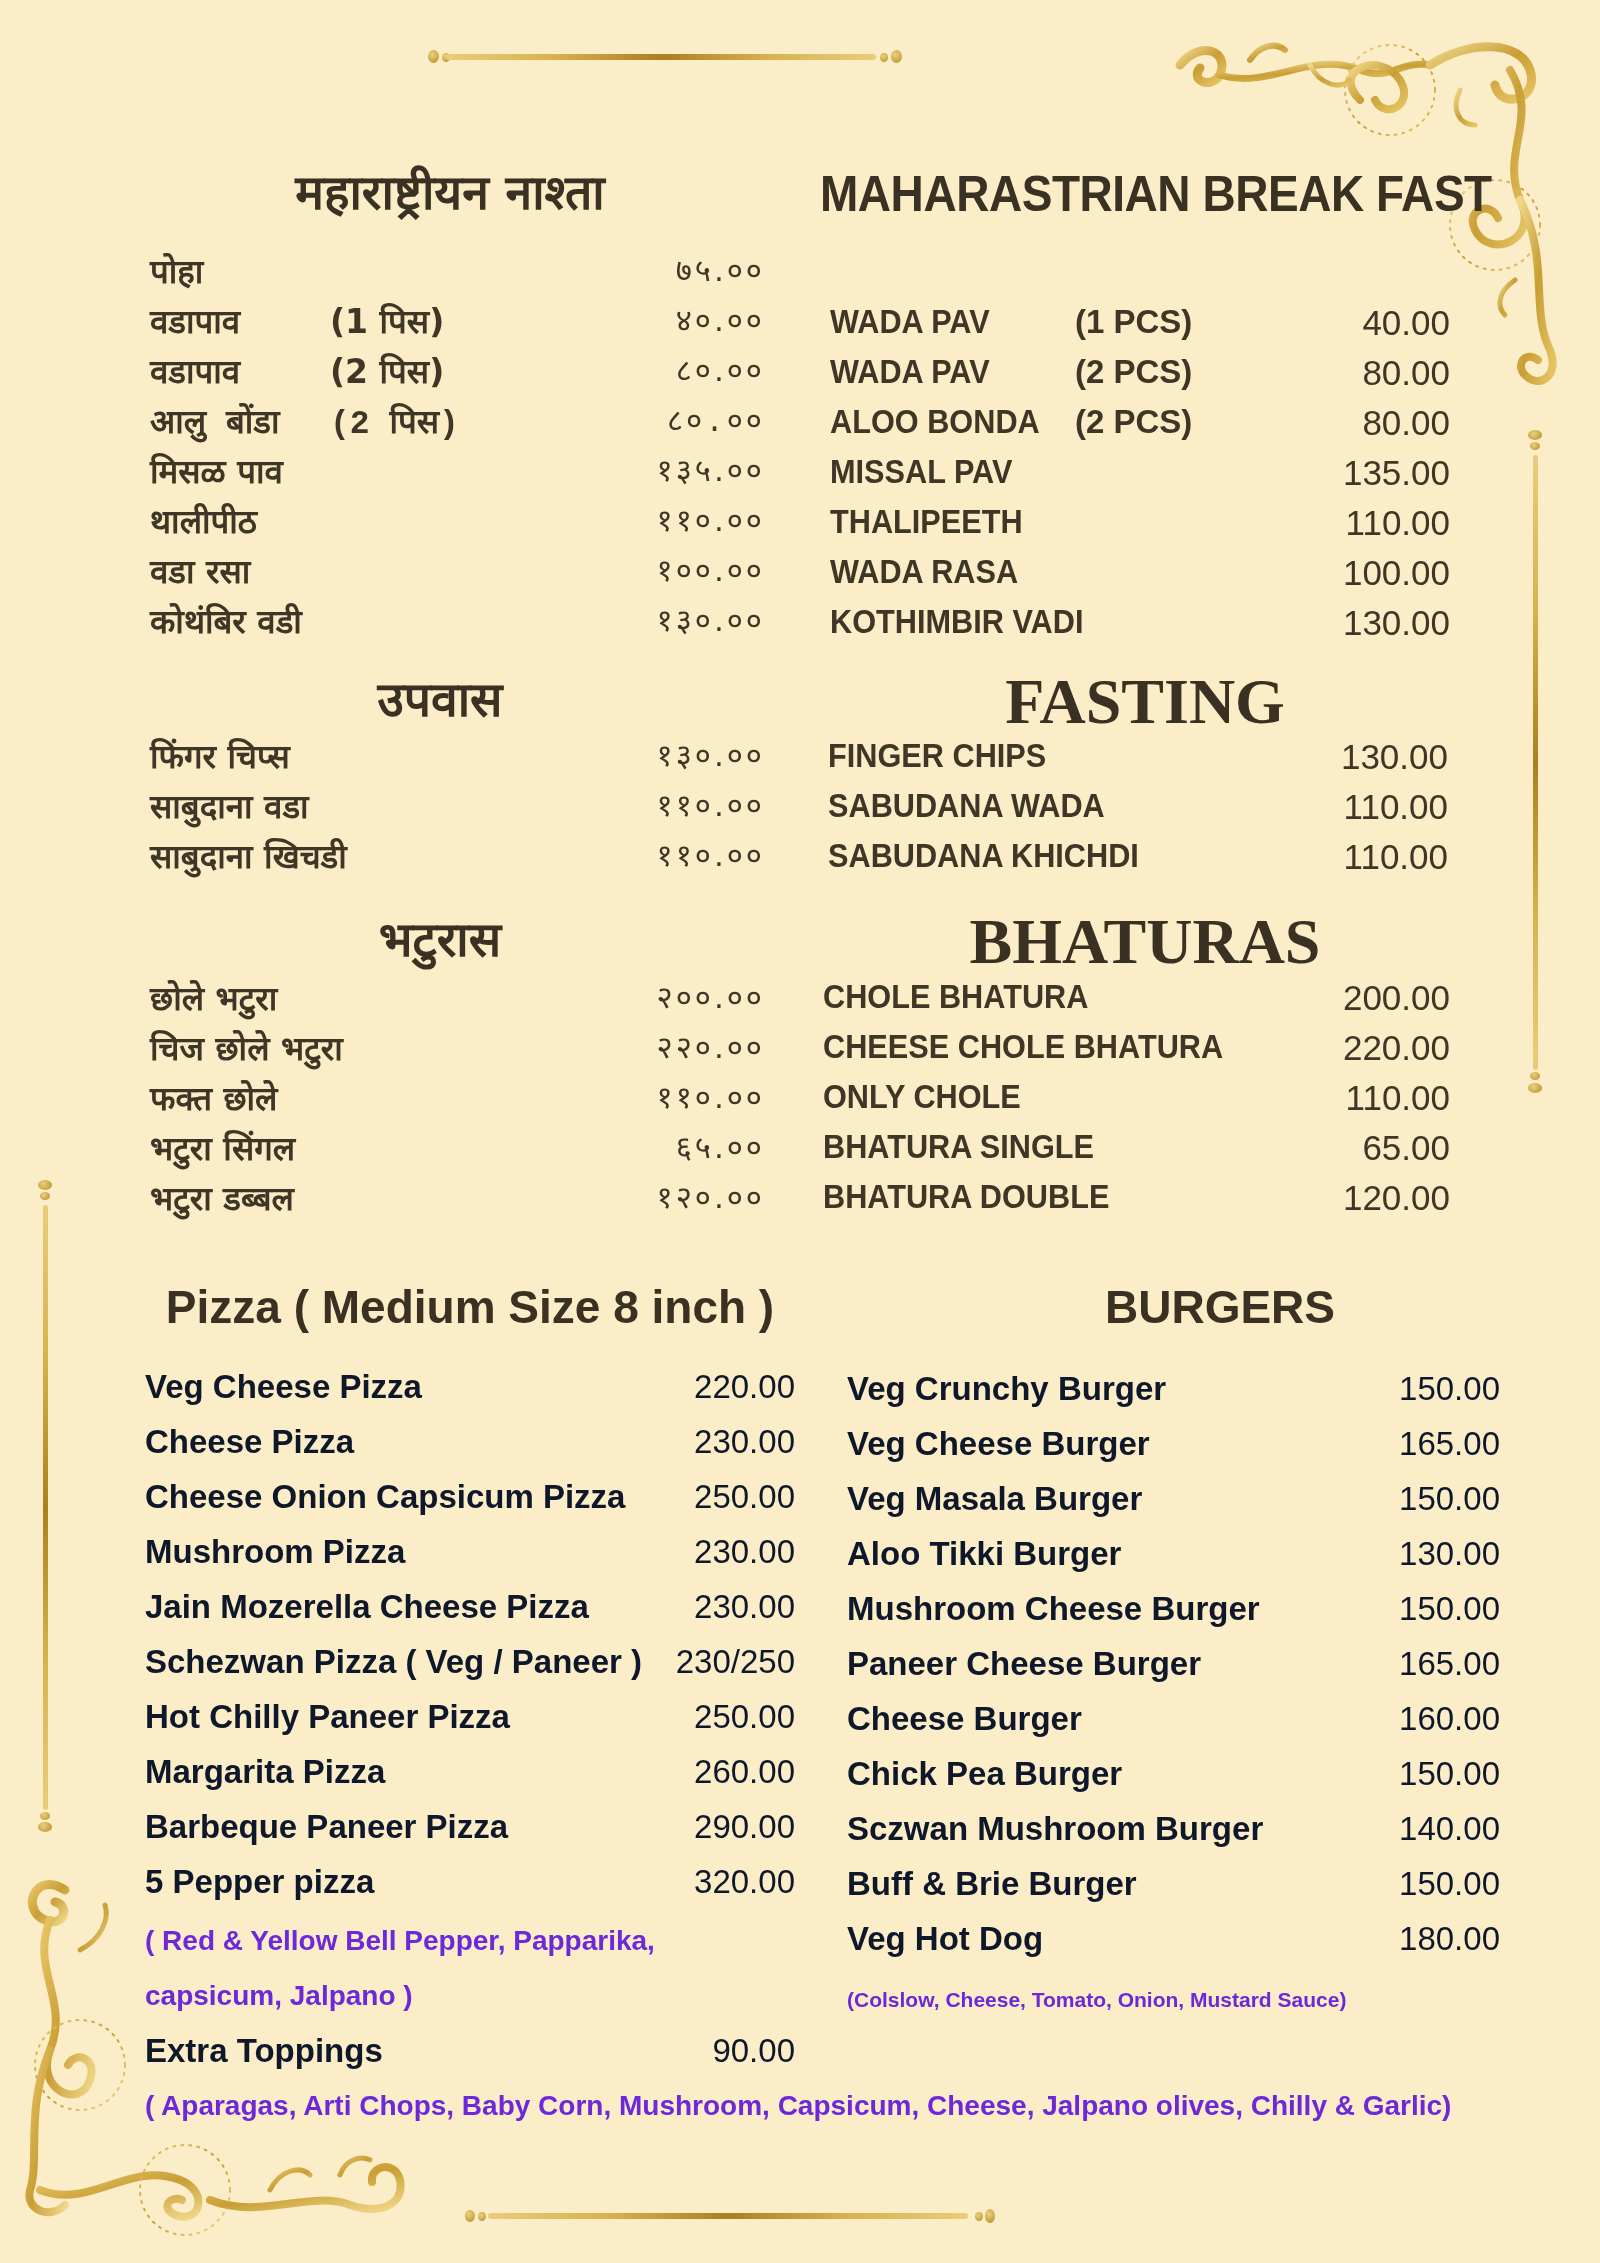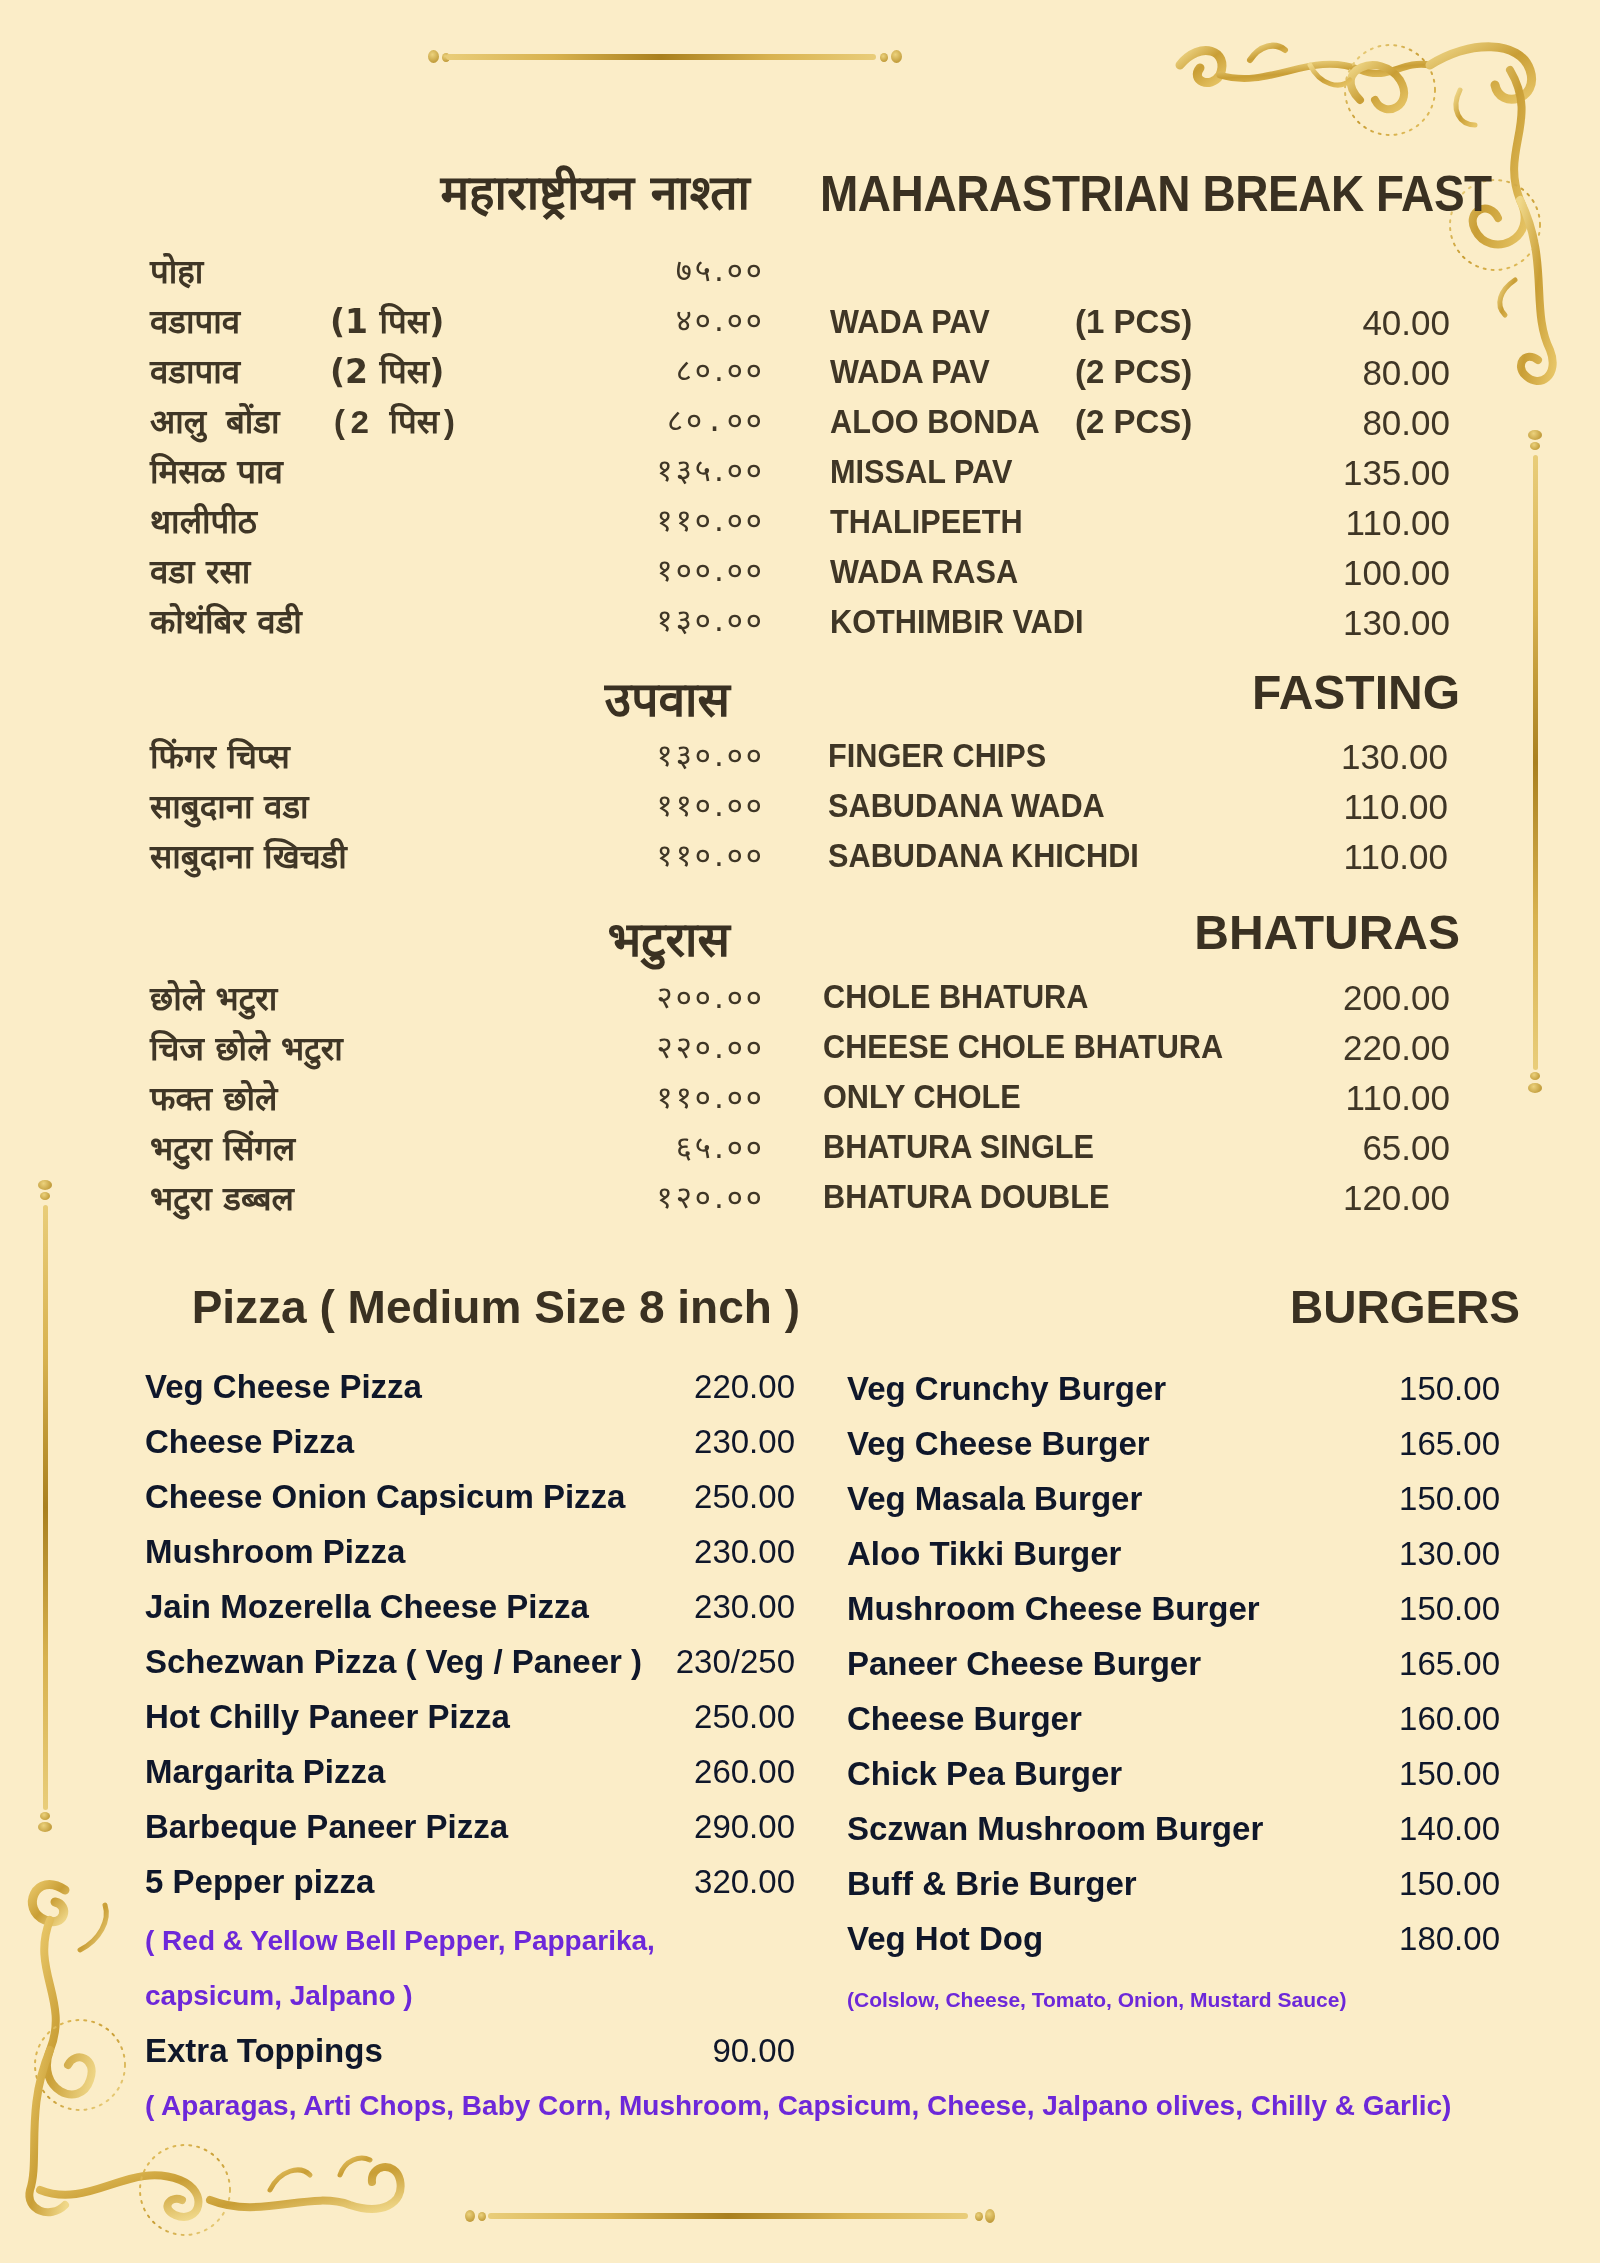--- a/index.html
+++ b/index.html
@@ -14,26 +14,26 @@
     position: absolute; height: 6px; border-radius: 3px;
     background: linear-gradient(90deg, #e9cd7a 0%, #d8b24f 25%, #a9801f 50%, #d8b24f 75%, #e9cd7a 100%);
   }
   .rule-v {
     position: absolute; width: 5px; border-radius: 3px;
     background: linear-gradient(180deg, #e9cd7a 0%, #d8b24f 25%, #a9801f 50%, #d8b24f 75%, #e9cd7a 100%);
   }
   .dot { position: absolute; border-radius: 50%; background: radial-gradient(circle at 40% 35%, #ecd27d, #b38a25); }
 
   .heading {
-    position: absolute; font-weight: bold; text-align: right; white-space: nowrap;
+    position: absolute; font-weight: bold; text-align: center; white-space: nowrap;
     color: #3a3122;
   }
   .h-dev { font-family: "DejaVu Serif", serif; font-size: 48px; }
   .h-en { font-family: "Liberation Sans", sans-serif; font-size: 50px; letter-spacing: -0.5px; transform: scaleX(0.92); transform-origin: center; }
-  .h-en2 { font-family: Liberation Sans, sans-serif; font-size: 48px; }
+  .h-en2 { font-family: Liberation Serif, serif; font-size: 64px; }
   .h-sub { font-family: "Liberation Sans", sans-serif; font-size: 46px; }
 
   .list { position: absolute; }
   .row { position: absolute; left: 0; right: 0; height: 40px; white-space: nowrap; }
   .row .name { position: absolute; left: 0; top: 0; }
   .row .qty { position: absolute; top: 0; }
   .row .price { position: absolute; right: 0; top: 0; text-align: center; }
 
   .dev-list { font-family: "DejaVu Sans", sans-serif; font-size: 33px; font-weight: bold; color: #3f3626; }
   .dev-list .price { letter-spacing: 3px; font-weight: normal; font-size: 31px; }

